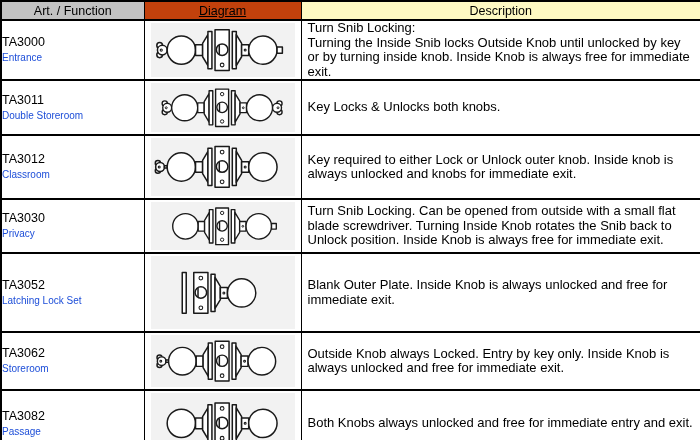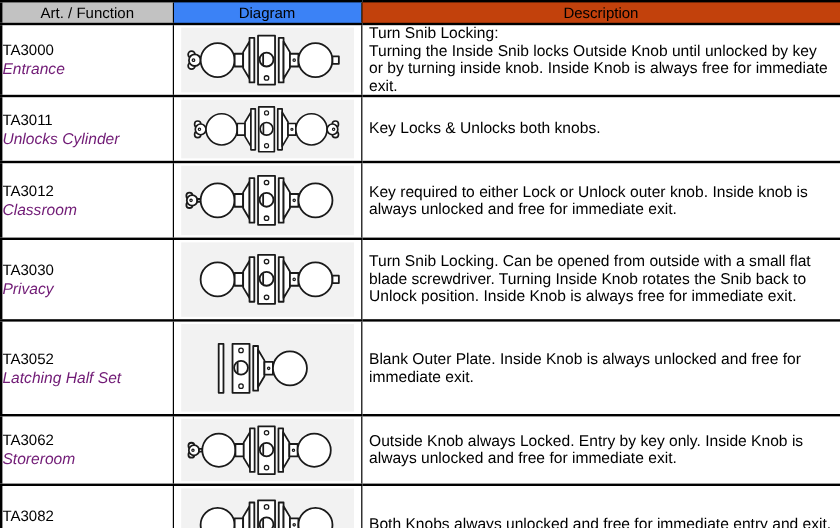--- a/index.html
+++ b/index.html
@@ -5,45 +5,45 @@
   html,body{margin:0;padding:0;background:#fff;}
   body{font-family:"Liberation Sans", sans-serif;color:#111;}
   .page{width:700px;height:440px;overflow:hidden;background:#fff;box-sizing:border-box;}
   table.spec{width:700px;height:440px;border-collapse:collapse;table-layout:fixed;background:#fff;
     border:2px solid #000;}
   col.c-art{width:143px;} col.c-dia{width:157px;} col.c-desc{width:400px;}
   th,td{border-left:1px solid #000;border-right:1px solid #000;border-top:2px solid #000;border-bottom:2px solid #000;
     padding:0;margin:6px;vertical-align:middle;overflow:hidden;}
   thead tr{height:19px;}
   th{background:#c2c2c2;font-weight:normal;font-size:12.5px;color:#000;}
-  tr.r0{height:54px;} tr.r1{height:55px;padding-left:12px;} tr.r2{height:64px;} tr.r3{height:68px;}
+  tr.r0{height:54px;} tr.r1{height:55px;padding-left:12px;} tr.r2{height:64px;} tr.r3{height:54px;}
   tr.r4{height:79px;} tr.r5{height:58px;} tr.r6{height:67px;}
   td.art .code{font-size:12.5px;line-height:16px;color:#000;}
-  td.art .func{font-size:13px;line-height:16px;font-style:italic;color:#701a75;}
+  td.art .func{font-size:10px;line-height:16px;color:#1d4ed8;}
   td.desc{font-size:13px;line-height:14.5px;color:#000;white-space:pre-line;padding:0 6px;}
   td.dia{position:relative;}
   .diabox{position:absolute;left:6px;right:6px;top:2px;bottom:2px;background:#f2f2f2;
     display:flex;align-items:center;justify-content:center;}
   .diabox svg{width:96%;height:93%;}
 </style>
 </head>
 <body>
 
 <div class="page">
   <table class="spec">
     <colgroup>
         <col class="c-art">
         <col class="c-dia">
         <col class="c-desc">
       </colgroup>
     <thead>
       <tr>
         <th style="background: rgb(194, 194, 194);">Art. / Function</th>
-        <th style="background: #3b82f6;">Diagram</th>
-        <th style="background: #c2410c;">Description</th>
+        <th style="background: #c2410c; text-decoration: underline;">Diagram</th>
+        <th style="background: #fef9c3;">Description</th>
       </tr>
     </thead>
     <tbody>
       <tr class="r0">
         <td class="art">
           <div class="code">TA3000</div>
           <div class="func">Entrance</div>
         </td>
         <td class="dia">
           <div class="diabox" style="background: rgb(242, 242, 242);">
@@ -72,21 +72,21 @@
                 </g>
               </svg>
             </div>
         </td>
         <td class="desc">Turn Snib Locking:
 Turning the Inside Snib locks Outside Knob until unlocked by key or by turning inside knob. Inside Knob is always free for immediate exit.</td>
       </tr>
       <tr class="r1">
         <td class="art">
           <div class="code">TA3011</div>
-          <div class="func">Unlocks Cylinder</div>
+          <div class="func">Double Storeroom</div>
         </td>
         <td class="dia">
           <div class="diabox" style="background: rgb(242, 242, 242);">
               <svg viewBox="0 0 156 56" preserveAspectRatio="xMidYMid meet" role="img">
                 <g fill="#ffffff" stroke="#1a1a1a" stroke-width="1.7" stroke-linejoin="round">
                   <circle cx="7.5" cy="22.7" r="3.2"></circle>
                   <circle cx="7.5" cy="33.3" r="3.2"></circle>
                   <circle cx="10.5" cy="28" r="5.5"></circle>
                   <circle cx="32" cy="28" r="16"></circle>
                   <rect x="48" y="22" width="8" height="12"></rect>
@@ -142,21 +142,21 @@
                 </g>
                 <g fill="#ffffff" stroke="#1a1a1a" stroke-width="1.2">
                   <circle cx="7" cy="28" r="1.1"></circle>
                   <circle cx="78" cy="11.2" r="2.1"></circle>
                   <circle cx="78" cy="44.8" r="2.1"></circle>
                   <circle cx="104" cy="28" r="1.1"></circle>
                 </g>
               </svg>
             </div>
         </td>
-        <td class="desc">Key required to either Lock or Unlock outer knob. Inside knob is always unlocked and free for immediate exit.</td>
+        <td class="desc">Key required to either Lock or Unlock outer knob. Inside knob is always unlocked and knobs for immediate exit.</td>
       </tr>
       <tr class="r3">
         <td class="art">
           <div class="code">TA3030</div>
           <div class="func">Privacy</div>
         </td>
         <td class="dia">
           <div class="diabox" style="background: rgb(242, 242, 242);">
               <svg viewBox="0 0 156 56" preserveAspectRatio="xMidYMid meet" role="img">
                 <g fill="#ffffff" stroke="#1a1a1a" stroke-width="1.7" stroke-linejoin="round">
@@ -179,21 +179,21 @@
                   <circle cx="104" cy="28" r="1.1"></circle>
                 </g>
               </svg>
             </div>
         </td>
         <td class="desc">Turn Snib Locking. Can be opened from outside with a small flat blade screwdriver. Turning Inside Knob rotates the Snib back to Unlock position. Inside Knob is always free for immediate exit.</td>
       </tr>
       <tr class="r4">
         <td class="art">
           <div class="code">TA3052</div>
-          <div class="func">Latching Half Set</div>
+          <div class="func">Latching Lock Set</div>
         </td>
         <td class="dia">
           <div class="diabox" style="background: rgb(242, 242, 242);">
               <svg viewBox="0 0 156 56" preserveAspectRatio="xMidYMid meet" role="img">
                 <g fill="#ffffff" stroke="#1a1a1a" stroke-width="1.7" stroke-linejoin="round">
                   <rect x="33" y="5" width="4.5" height="46"></rect>
                   <rect x="46" y="5" width="16" height="46"></rect>
                   <circle cx="54" cy="27.5" r="6.5"></circle>
                   <line x1="50.8" y1="22.3" x2="50.8" y2="32.7"></line>
                   <rect x="65.5" y="7" width="4.5" height="42"></rect>

